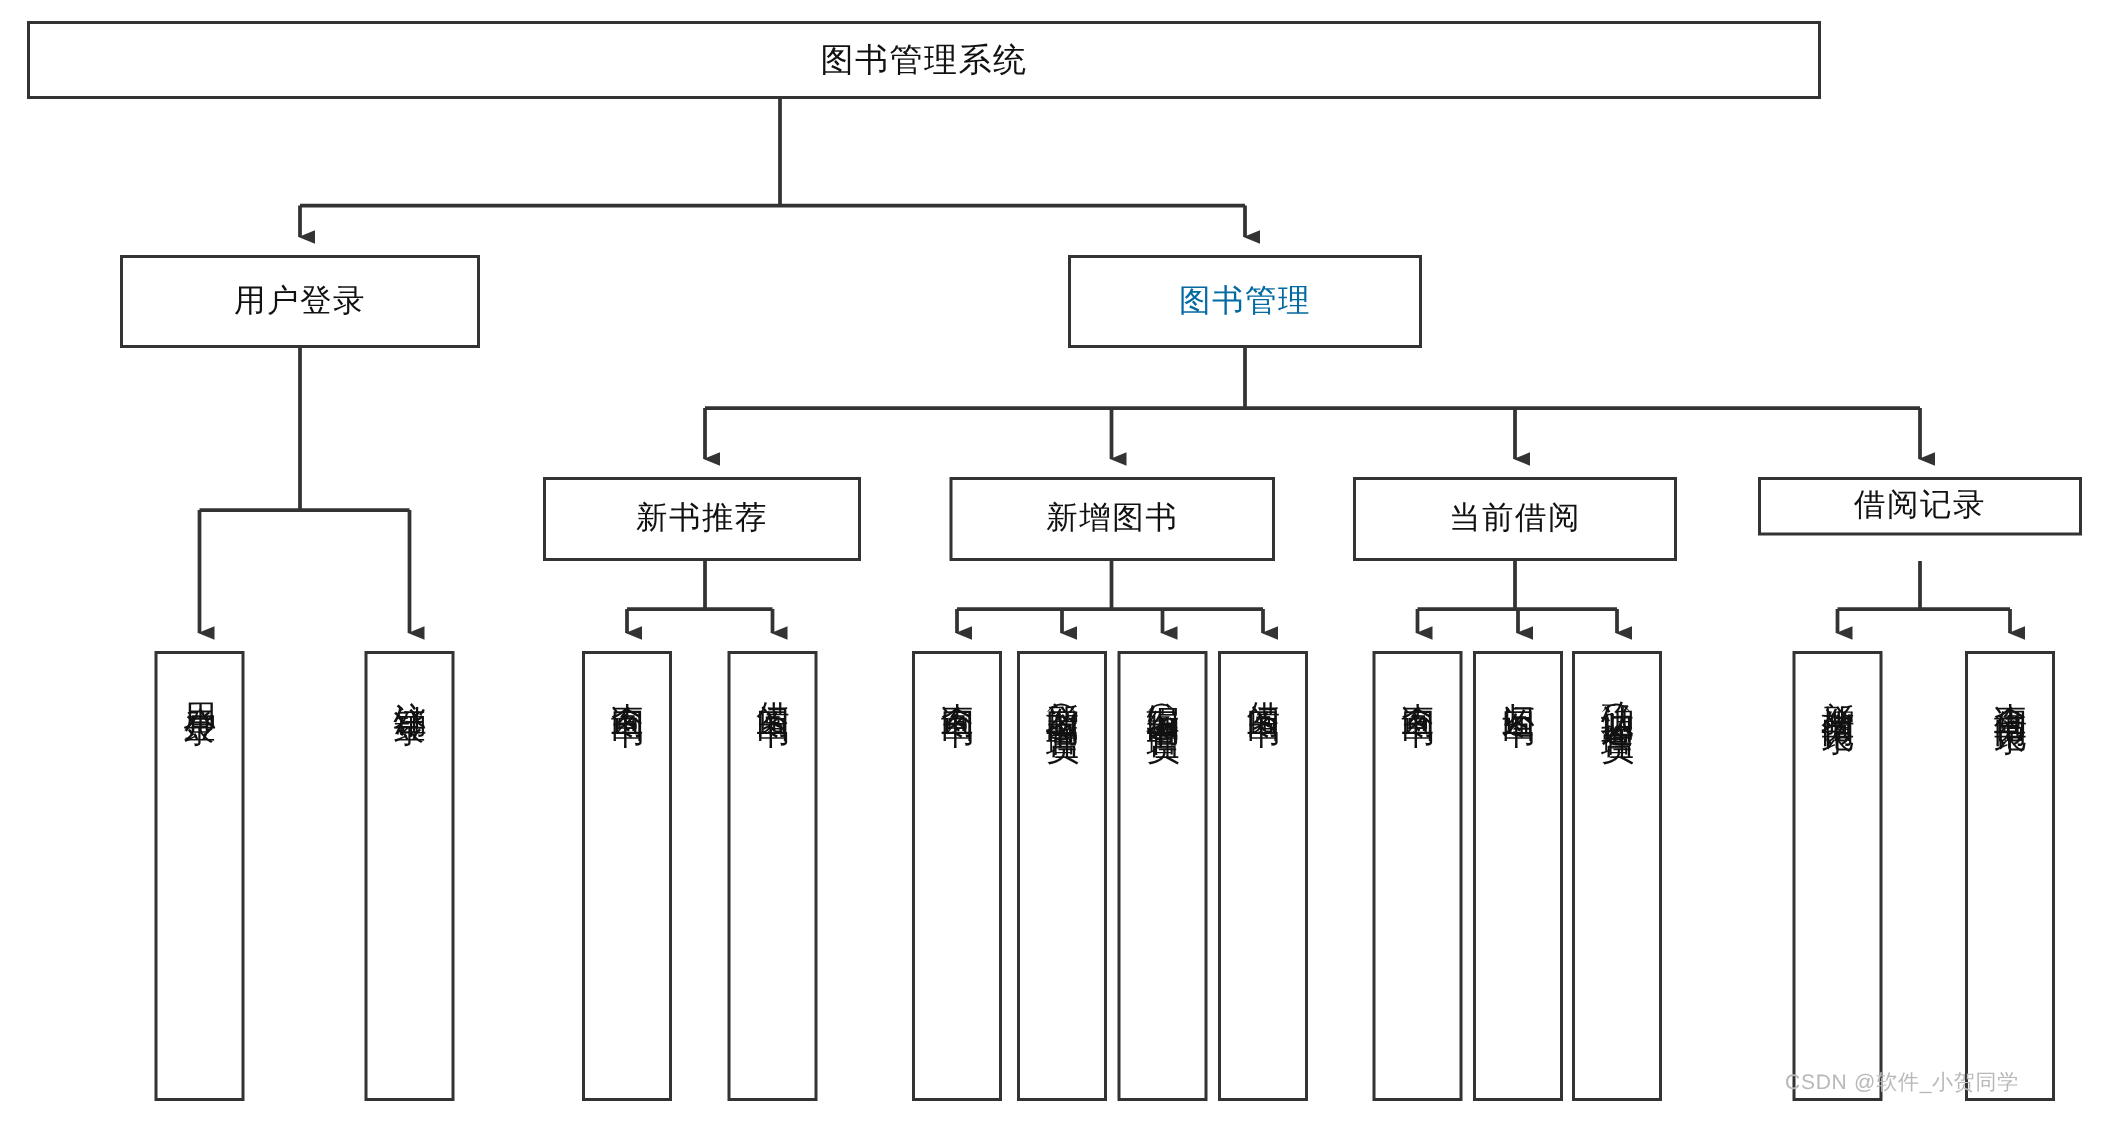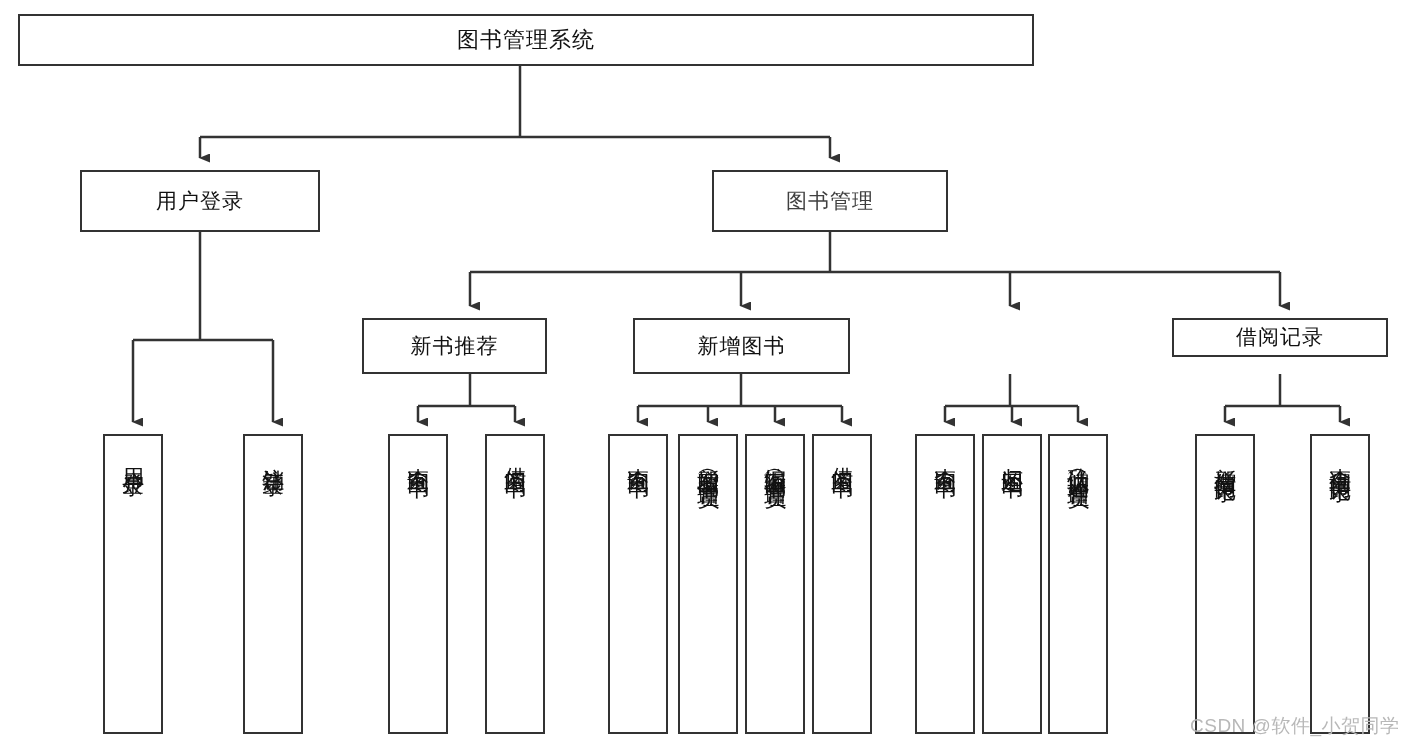--- a/index.html
+++ b/index.html
@@ -51,21 +51,21 @@
     font-size: 22px;
     line-height: 1.3;
     letter-spacing: 3px;
     padding: 14px 0;
     justify-content: flex-start;
     align-items: center;
   }
   .watermark {
     position: absolute;
     color: #b8b8b8;
-    font-size: 19px;
+    font-size: 14px;
     letter-spacing: 0.5px;
     white-space: nowrap;
     user-select: none;
   }
 </style>
 </head>
 <body>
 
 <div id="diagram-root" style="background: rgb(255, 255, 255);">
 
@@ -112,27 +112,28 @@
       <line x1="1012" y1="406" x2="1012" y2="422" marker-end="url(#arrowhead)"></line>
       <line x1="1078" y1="406" x2="1078" y2="422" marker-end="url(#arrowhead)"></line>
 
       <line x1="1280" y1="374" x2="1280" y2="406"></line>
       <line x1="1225" y1="406" x2="1340" y2="406"></line>
       <line x1="1225" y1="406" x2="1225" y2="422" marker-end="url(#arrowhead)"></line>
       <line x1="1340" y1="406" x2="1340" y2="422" marker-end="url(#arrowhead)"></line>
     </g>
   </svg>
 
-  <div class="node horizontal root" style="left: 18px; top: 14px; width: 1016px; height: 52px; border-color: rgb(51, 51, 51); color: rgb(17, 17, 17); background: rgb(255, 255, 255);">图书管理系统</div>
+  <div class="node horizontal root" style="left: 18px; top: 14px; width: 1196px; height: 52px; border-color: rgb(51, 51, 51); color: rgb(17, 17, 17); background: rgb(255, 255, 255);">图书管理系统</div>
 
   <div class="node horizontal" style="left: 80px; top: 170px; width: 240px; height: 62px; border-color: rgb(51, 51, 51); color: rgb(17, 17, 17); background: rgb(255, 255, 255);">用户登录</div>
-  <div class="node horizontal" style="left: 712px; top: 170px; width: 236px; height: 62px; border-color: rgb(51, 51, 51); color: #404040; background: rgb(255, 255, 255);">图书管理</div>
+  <div class="node horizontal" style="left: 712px; top: 170px; width: 236px; height: 62px; border-color: rgb(51, 51, 51); color: #0369a1; background: rgb(255, 255, 255);">图书管理</div>
 
-  <div class="node horizontal" style="left: 362px; top: 318px; width: 185px; height: 56px; border-color: rgb(51, 51, 51); color: rgb(17, 17, 17); background: rgb(255, 255, 255);">新书推荐</div>
+  <div class="node horizontal" style="left: 362px; top: 318px; width: 212px; height: 56px; border-color: rgb(51, 51, 51); color: rgb(17, 17, 17); background: rgb(255, 255, 255);">新书推荐</div>
   <div class="node horizontal" style="left: 633px; top: 318px; width: 217px; height: 56px; border-color: rgb(51, 51, 51); color: rgb(17, 17, 17); background: rgb(255, 255, 255);">新增图书</div>
+  <div class="node horizontal" style="left: 902px; top: 318px; width: 216px; height: 56px; border-color: rgb(51, 51, 51); color: rgb(17, 17, 17); background: rgb(255, 255, 255);">当前借阅</div>
   <div class="node horizontal" style="left: 1172px; top: 318px; width: 216px; height: 39px; border-color: rgb(51, 51, 51); color: rgb(17, 17, 17); background: rgb(255, 255, 255);">借阅记录</div>
 
   <div class="node vertical" style="left: 103px; top: 434px; width: 60px; height: 300px; border-color: rgb(51, 51, 51); color: rgb(17, 17, 17); background: rgb(255, 255, 255);">用户登录</div>
   <div class="node vertical" style="left: 243px; top: 434px; width: 60px; height: 300px; border-color: rgb(51, 51, 51); color: rgb(17, 17, 17); background: rgb(255, 255, 255);">注销登录</div>
   <div class="node vertical" style="left: 388px; top: 434px; width: 60px; height: 300px; border-color: rgb(51, 51, 51); color: rgb(17, 17, 17); background: rgb(255, 255, 255);">查询图书</div>
   <div class="node vertical" style="left: 485px; top: 434px; width: 60px; height: 300px; border-color: rgb(51, 51, 51); color: rgb(17, 17, 17); background: rgb(255, 255, 255);">借阅图书</div>
   <div class="node vertical" style="left: 608px; top: 434px; width: 60px; height: 300px; border-color: rgb(51, 51, 51); color: rgb(17, 17, 17); background: rgb(255, 255, 255);">查询图书</div>
   <div class="node vertical" style="left: 678px; top: 434px; width: 60px; height: 300px; border-color: rgb(51, 51, 51); color: rgb(17, 17, 17); background: rgb(255, 255, 255);">新增图书（管理员）</div>
   <div class="node vertical" style="left: 745px; top: 434px; width: 60px; height: 300px; border-color: rgb(51, 51, 51); color: rgb(17, 17, 17); background: rgb(255, 255, 255);">编辑图书（管理员）</div>
   <div class="node vertical" style="left: 812px; top: 434px; width: 60px; height: 300px; border-color: rgb(51, 51, 51); color: rgb(17, 17, 17); background: rgb(255, 255, 255);">借阅图书</div>

